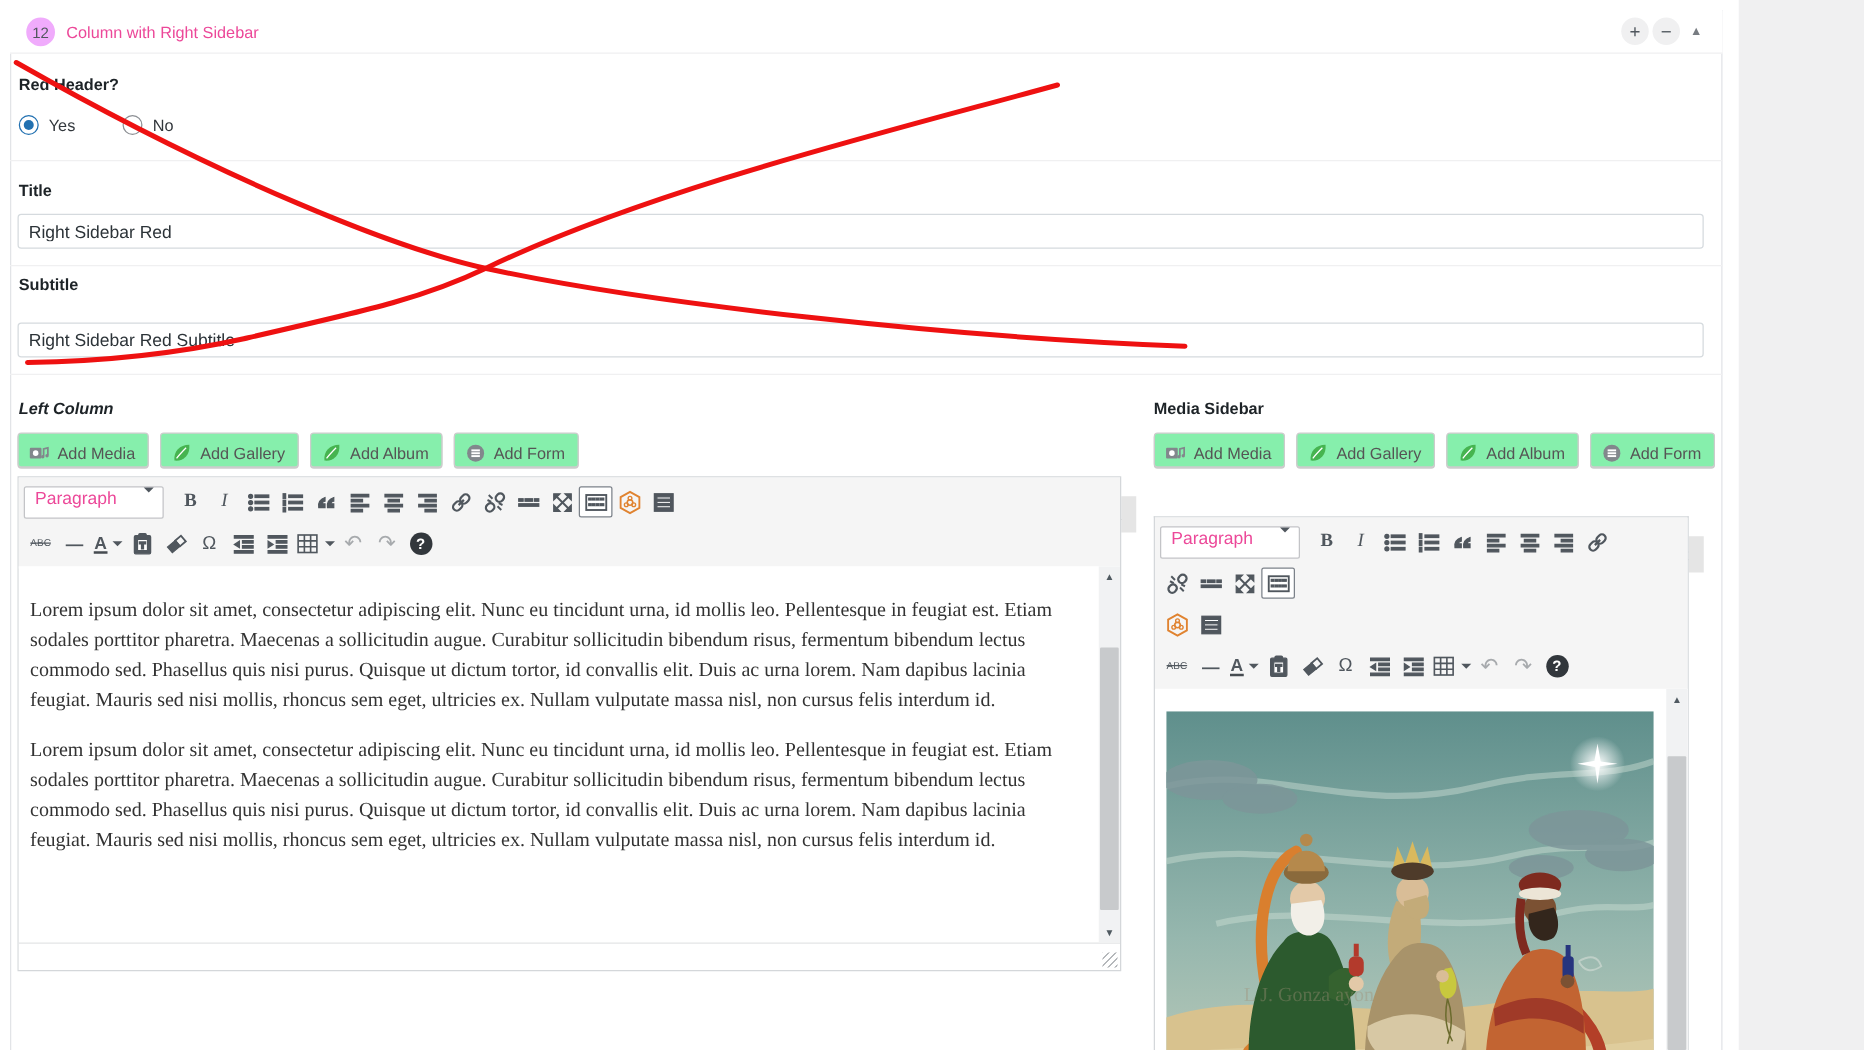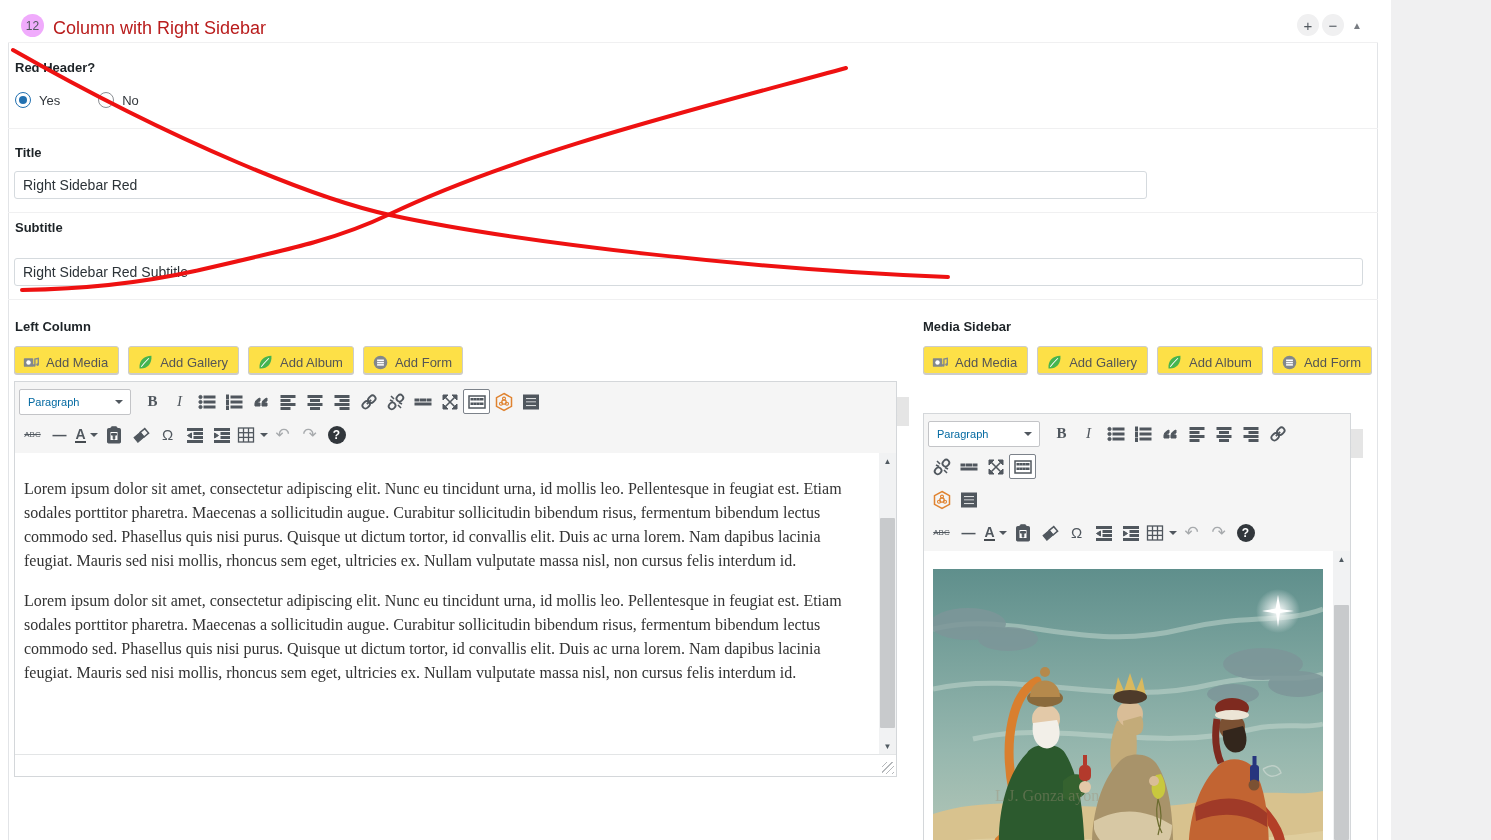--- a/index.html
+++ b/index.html
@@ -12,21 +12,21 @@
   .gray-strip { left:1391px; top:0; width:100px; height:840px; background:#f0f0f1; }
 
   
   .panel { left:8px; top:8px; width:1370px; height:832px; background:#fff;
     border:1px solid #e2e4e7; border-bottom:none; }
   .panel-header { left:8px; top:8px; width:1370px; height:35px; background:#fff;
     border-bottom:1px solid #f0f0f1; }
   .badge { left:21px; top:14px; width:23px; height:23px; border-radius:50%;
     background:#f0abfc; color:#50575e; font-size:12px; display:flex;
     align-items:center; justify-content:center; }
-  .panel-title { left:53px; top:18px; font-size:18px; color:#b91c1c; }
+  .panel-title { left:53px; top:18px; font-size:13px; color:#ec4899; }
   .circ-btn { width:22px; height:22px; border-radius:50%; background:#f0f0f1;
     color:#50575e; font-size:15px; display:flex; align-items:center;
     justify-content:center; border:none; cursor:pointer; }
   .collapse-btn { width:20px; height:20px; background:none; border:none;
     color:#787c82; font-size:10px; cursor:pointer; }
 
   .divider { left:8px; width:1370px; height:1px; background:#f0f0f1; }
   .field-label { font-size:13px; font-weight:bold; color:#1d2327; }
 
   
@@ -36,21 +36,21 @@
   .radio.checked { border-color:#2271b1; }
   .radio.checked::after { content:""; width:8px; height:8px; border-radius:50%; background:#2271b1; }
 
   .text-input { height:28px; border:1px solid #d5dade; border-radius:3px;
     font-size:14px; color:#2c3338; padding:0 8px; background:#fff; width:100%;
     font-family:"Liberation Sans", sans-serif; }
 
   
   .mb-row { display:flex; gap:9px; }
   .media-btn { height:28px; display:flex; align-items:center; gap:6px;
-    background:#fde047; border:1px solid #ccc; border-radius:3px;
+    background:#86efac; border:1px solid #ccc; border-radius:3px;
     box-shadow:0 1px 0 #ccc; color:#555; font-size:13px; padding:4px 10px 0 8px; cursor:pointer; }
   .media-btn svg { width:17px; height:17px; }
 
   
   .tabs { display:flex;margin-top:45px; }
   .tab { height:29px; padding:6px 11px; font-size:13px; color:#555; cursor:pointer;
     border:1px solid transparent; background:#e5e5e5; margin-left:3px; }
   .tab.active { background:#f5f5f5; border-color:#d4d7da; border-bottom-color:#f5f5f5; }
 
   
@@ -65,22 +65,22 @@
   .g-b { font-weight:bold; font-size:15px; font-family:"Liberation Serif",serif; }
   .g-i { font-style:italic; font-size:15px; font-family:"Liberation Serif",serif; }
   .g-strike { font-size:8px; font-weight:normal; text-decoration:line-through; letter-spacing:0; }
   .g-hr { font-size:14px; font-weight:bold; }
   .g-a { font-size:14px; font-weight:bold; border-bottom:2px solid #464b50; line-height:14px; }
   .g-om { font-size:15px; }
   .g-ur { font-size:17px; color:#a7aaad; }
   .caret-down { width:0; height:0; border-left:4px solid transparent;
     border-right:4px solid transparent; border-top:4px solid #50575e; margin-left:4px; }
   .para-select { width:112px; height:26px; background:#fff; border:1px solid #c3c4c7;
-    border-radius:2px; display:flex; align-items:center; justify-content:space-between;
-    padding:0 7px 0 8px; font-size:11px; color:#0369a1; margin-right:8px; cursor:pointer; }
+    border-radius:2px; display:flex; align-items:flex-start; justify-content:space-between;
+    padding:0 7px 0 8px; font-size:14px; color:#ec4899; margin-right:8px; cursor:pointer; }
   .help-circ { width:18px; height:18px; border-radius:50%; background:#32373c;
     color:#fff; font-size:12px; font-weight:bold; display:flex; align-items:center;
     justify-content:center; }
 
   
   .ed-content { position:absolute; left:0; right:0; background:#fff; overflow:hidden; }
   .ed-text { padding:24px 30px 0 9px; font-family:"Liberation Serif","DejaVu Serif",serif;
     font-size:16px; line-height:24px; color:#333; }
   .ed-text p { margin:0 0 16px 0; }
 
@@ -271,32 +271,32 @@
   <div class="abs radio-row" style="left:15px;top:92px;">
     <span class="radio checked"></span>
     <span>Yes</span>
     <span style="width:22px;"></span>
     <span class="radio"></span>
     <span>No</span>
   </div>
   <div class="abs divider" style="top:128px;"></div>
 
   <div class="abs field-label" style="left:15px;top:145px;">Title</div>
-  <div class="abs" style="left:14px;top:171px;width:1133px;">
+  <div class="abs" style="left:14px;top:171px;width:1349px;">
     <input class="text-input" type="text" value="Right Sidebar Red" style="">
   </div>
   <div class="abs divider" style="top:212px;"></div>
 
   <div class="abs field-label" style="left:15px;top:220px;">Subtitle</div>
   <div class="abs" style="left:14px;top:258px;width:1349px;">
     <input class="text-input" type="text" value="Right Sidebar Red Subtitle" style="">
   </div>
   <div class="abs divider" style="top:299px;"></div>
 
-  <div class="abs field-label" style="left:15px;top:319px;">Left Column</div>
+  <div class="abs field-label" style="left:15px;top:319px;font-style:italic;">Left Column</div>
 
   <div class="abs mb-row" style="left:14px;top:346px;">
     <button class="media-btn">
       <svg>
           <use href="#i-media"></use>
         </svg>
       <span>Add Media</span>
       </button>
     <button class="media-btn">
       <svg>

